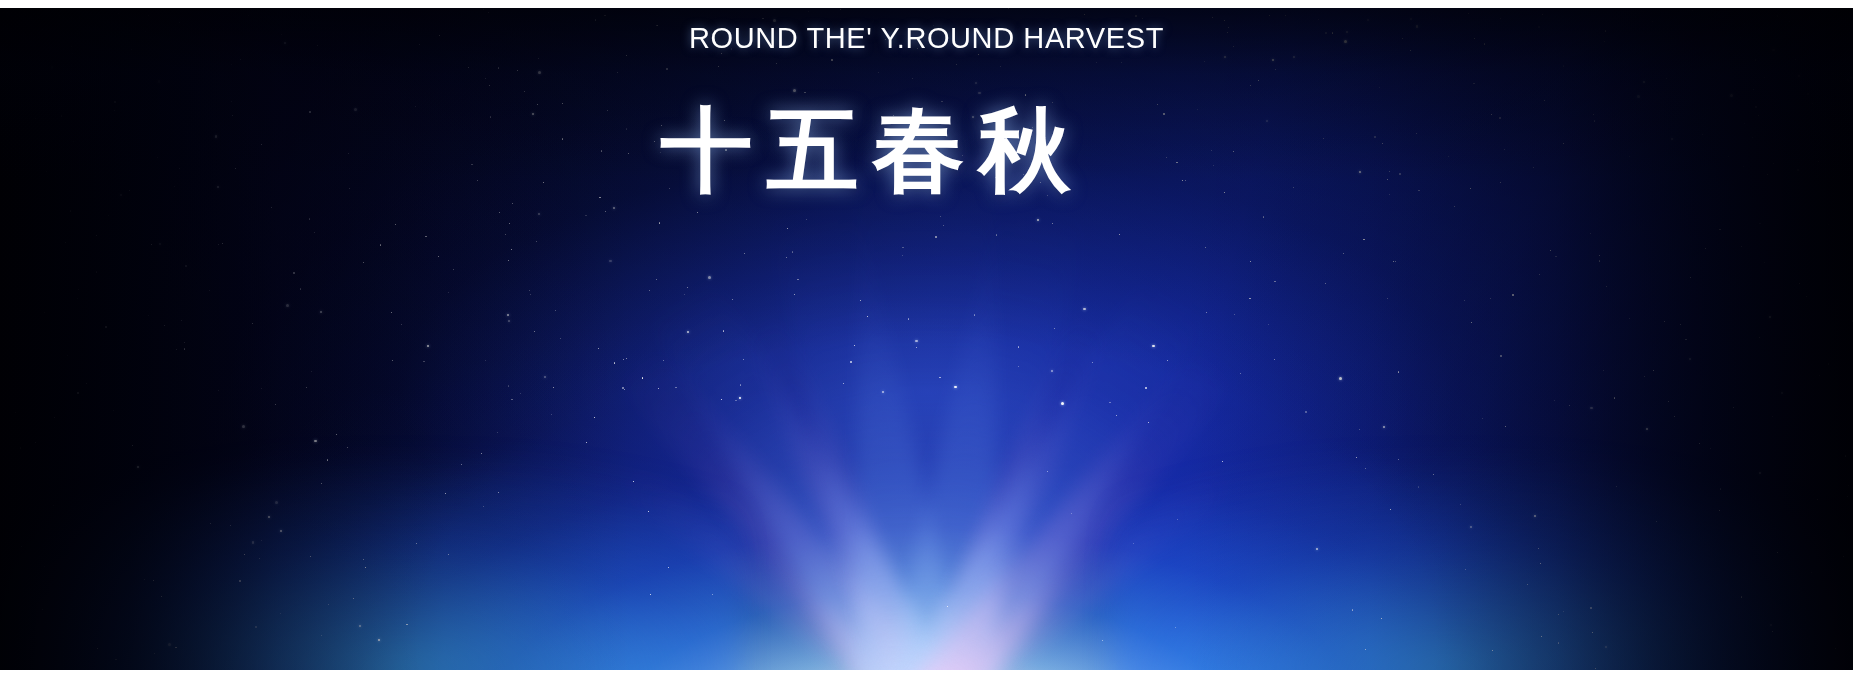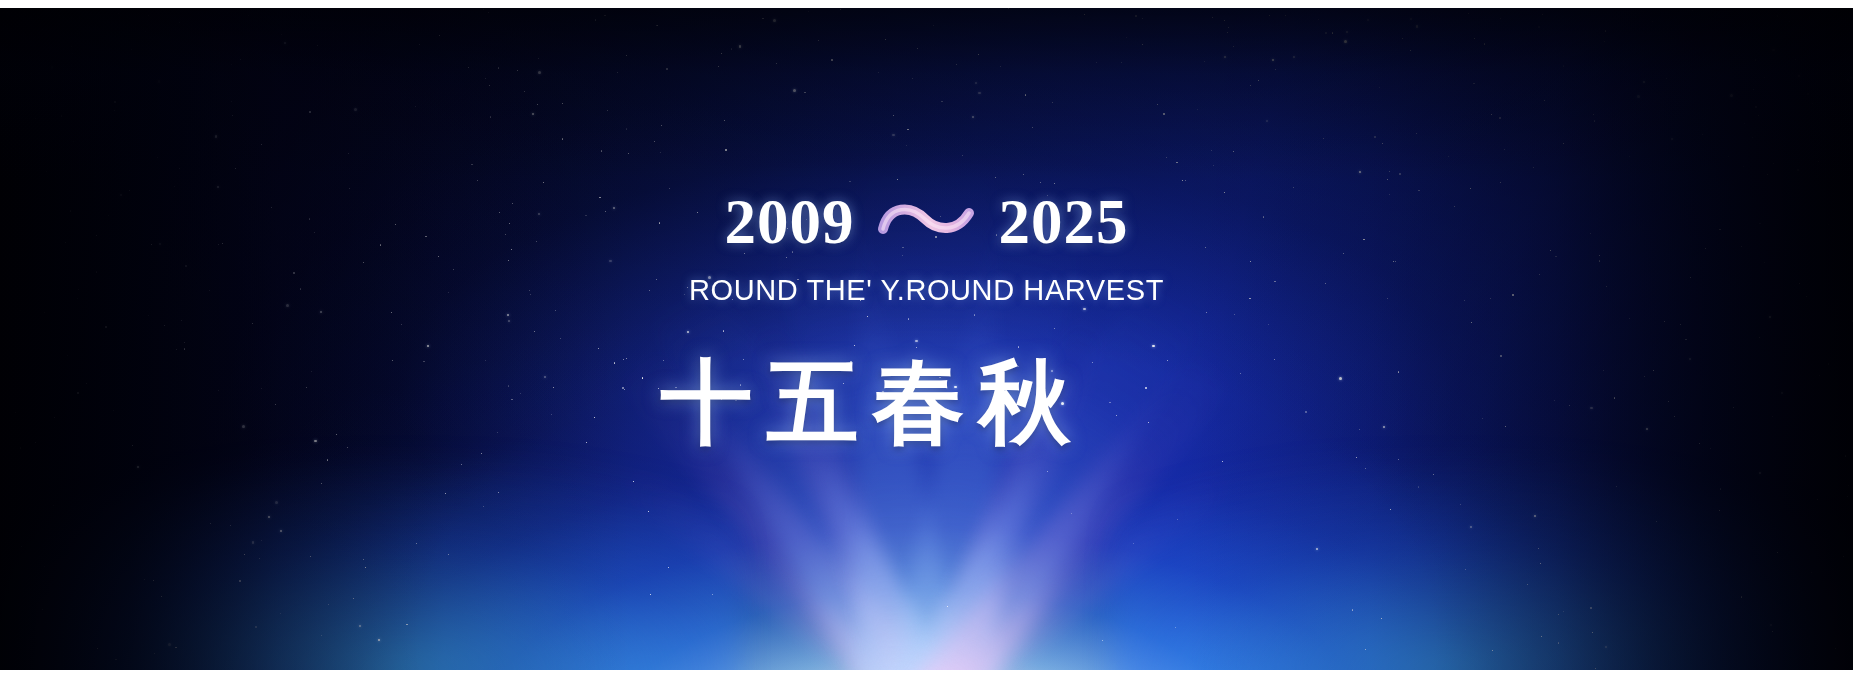--- a/index.html
+++ b/index.html
@@ -818,41 +818,20 @@
         <div class="star" style="left: 261.3px; top: 380px; width: 1px; height: 1px; opacity: 0.3; box-shadow: none;"></div>
       </div>
 
     <div class="layer bg-vignette"></div>
     <div class="layer bg-vignette-left"></div>
     <div class="layer bg-vignette-right"></div>
     <div class="layer bg-vignette-top"></div>
 
     <div class="content">
 
-      <div class="year-row">
-        <span class="year">2009</span>
-
-        <span class="tilde-wrap">
-          <svg width="96" height="46" viewBox="0 0 96 46" aria-hidden="true">
-            <defs>
-              <linearGradient id="tildeGrad" x1="0" y1="0" x2="1" y2="0">
-                <stop offset="0%" stop-color="#b79ae0"></stop>
-                <stop offset="28%" stop-color="#d7aee0"></stop>
-                <stop offset="55%" stop-color="#f0c8e6"></stop>
-                <stop offset="80%" stop-color="#e3b3df"></stop>
-                <stop offset="100%" stop-color="#c7a3e4"></stop>
-              </linearGradient>
-            </defs>
-            <path d="M4 30 C 10 6, 32 6, 46 20 C 58 32, 78 34, 90 14" fill="none" stroke="url(#tildeGrad)" stroke-width="10" stroke-linecap="round"></path>
-            <path d="M4 30 C 10 6, 32 6, 46 20 C 58 32, 78 34, 90 14" fill="none" stroke="rgba(255,235,250,.55)" stroke-width="3.5" stroke-linecap="round"></path>
-          </svg>
-        </span>
-
-        <span class="year">2025</span>
-      </div>
 
       <div class="subtitle">ROUND THE' Y.ROUND  HARVEST</div>
 
       <div class="cn-row">
         <span class="cn">十五春秋</span>
         <span class="cn-gap"></span>
       </div>
 
     </div>
   </div>

